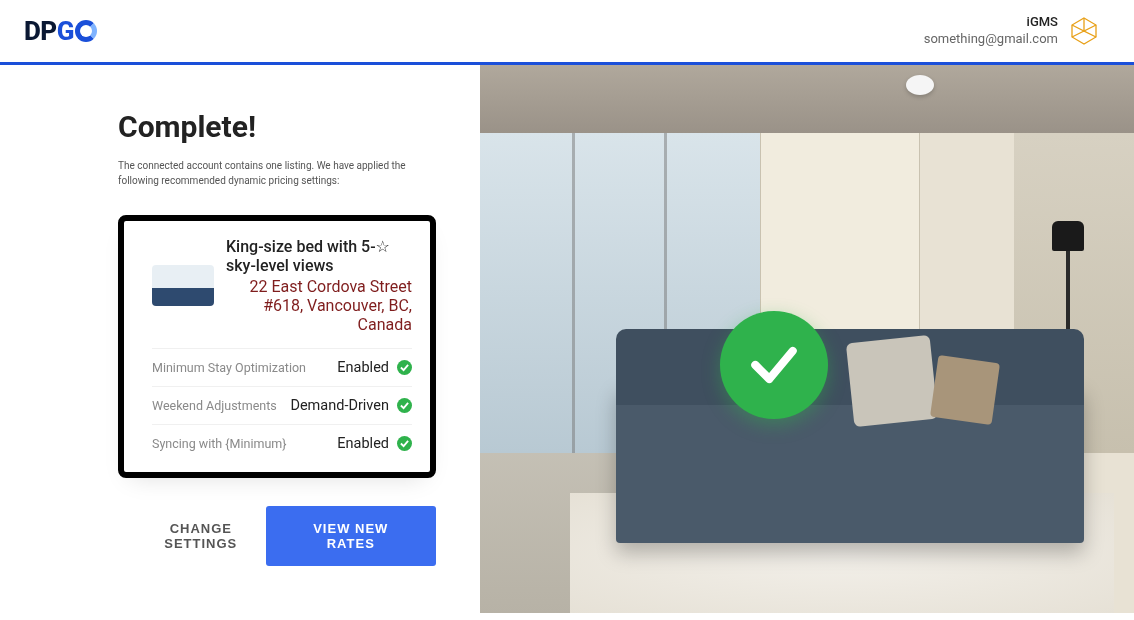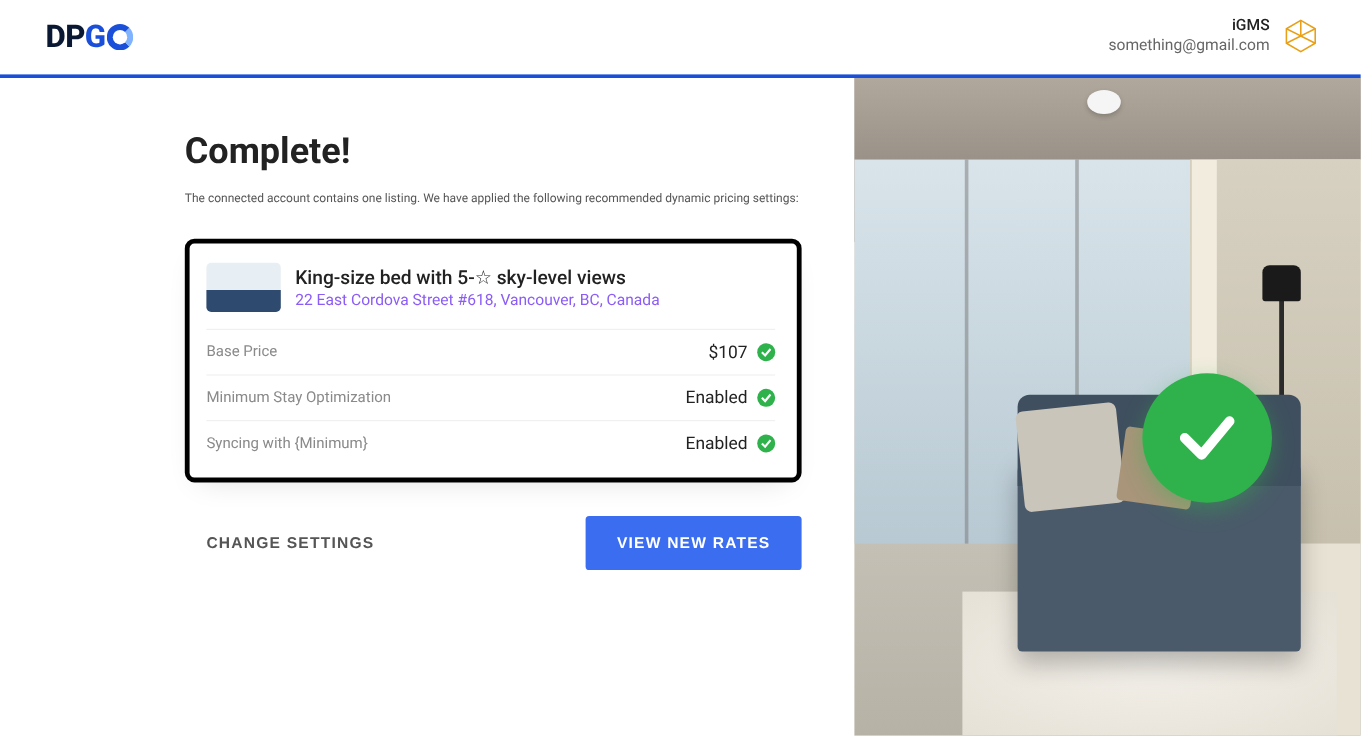--- a/index.html
+++ b/index.html
@@ -1,39 +1,39 @@
 <!DOCTYPE html>
 <html><head>
   <meta charset="utf-8">
   <style>
     * { box-sizing: border-box; margin: 0; padding: 0; }
     body { font-family: -apple-system, BlinkMacSystemFont, 'Segoe UI', Roboto, sans-serif; width: 1134px; height: 620px; overflow: hidden; background: #fff; }
     
-    .header { display: flex; justify-content: space-between; align-items: center; padding: 14px 34px 14px 38px; border-bottom: 3px solid #1a4fd9; }
+    .header { display: flex; justify-content: space-between; align-items: center; padding: 14px 34px 14px 24px; border-bottom: 3px solid #1a4fd9; }
     .logo { display: flex; align-items: center; font-size: 26px; font-weight: 800; letter-spacing: -0.5px; }
     .logo-dp { color: #0a1833; }
     .logo-g { color: #1a4fd9; }
     .logo-o { display: inline-block; width: 22px; height: 22px; border: 5px solid #1a4fd9; border-right-color: #7fb3ff; border-radius: 50%; margin-left: 1px; vertical-align: -2px; }
-    .user-block { display: flex; align-items: flex-start; gap: 10px; }
+    .user-block { display: flex; align-items: center; gap: 10px; }
     .user-text { text-align: right; font-size: 13px; color: #666; line-height: 1.3; }
     .user-name { color: #222; font-weight: 500; }
     .user-icon svg { display: block; }
 
     .main { display: flex; height: 548px; }
-    .left-pane { width: 676px; padding: 44px 44px 20px 118px; background: #fff; margin-left: 36px; }
+    .left-pane { width: 480px; padding: 44px 44px 20px 118px; background: #fff; }
     .right-pane { flex: 1; position: relative; background: linear-gradient(180deg, #a9a29a 0%, #a9a29a 25%, #d9d6cf 25%, #c9c5ba 60%, #b7b2a6 100%); overflow: hidden; }
 
     .title { font-size: 30px; font-weight: 700; color: #222; margin-bottom: 14px; }
     .subtitle { font-size: 10px; color: #555; line-height: 1.55; margin-bottom: 26px; }
 
-    .card { border: 4px solid #000000; border-radius: 8px; padding: 16px 18px 10px 14px; box-shadow: 0 10px 24px -12px rgba(0,0,0,0.15); }
+    .card { border: 6px solid #000000; border-radius: 8px; padding: 16px 18px 10px 28px; box-shadow: 0 10px 24px -12px rgba(0,0,0,0.15); }
     .card-header { display: flex; gap: 12px; align-items: center; padding-bottom: 14px; }
     .thumb { width: 62px; height: 41px; border-radius: 4px; background: linear-gradient(180deg, #e8eff4 0%, #e8eff4 55%, #2e4a6f 55%, #2e4a6f 100%); flex-shrink: 0; }
     .listing-title { font-size: 16px; font-weight: 500; color: #222; }
-    .listing-addr { font-size: 13px; color: #8b5cf6; margin-top: 2px; }
+    .listing-addr { font-size: 16px; color: #7f1d1d; margin-top: 2px; text-align: right; }
 
     .row { display: flex; justify-content: space-between; align-items: center; border-top: 1px solid #f0f0f0; padding: 10px 0; }
     .row-label { font-size: 12.5px; color: #8a8a8a; }
     .row-val-wrap { display: flex; align-items: center; gap: 8px; }
     .row-val { font-size: 14.5px; color: #222; }
     .check { width: 15px; height: 15px; border-radius: 50%; background: #2fb24c; display: inline-flex; align-items: center; justify-content: center; flex-shrink: 0; }
     .check svg { width: 9px; height: 9px; }
 
     .actions { display: flex; justify-content: space-between; margin-top: 28px; padding-left: 18px; }
     .btn-secondary { background: none; border: none; font-size: 13px; font-weight: 600; letter-spacing: 1px; color: #555; cursor: pointer; }
@@ -94,34 +94,34 @@
     <div class="card">
       <div class="card-header">
         <div class="thumb"></div>
         <div>
           <div class="listing-title">King-size bed with 5-☆ sky-level views</div>
           <div class="listing-addr">22 East Cordova Street #618, Vancouver, BC, Canada</div>
         </div>
       </div>
 
       <div class="row">
-        <span class="row-label">Base Price</span>
+        <span class="row-label">Minimum Stay Optimization</span>
         <span class="row-val-wrap">
-          <span class="row-val">$107</span>
+          <span class="row-val">Enabled</span>
           <span class="check">
               <svg viewBox="0 0 10 10">
                 <path d="M1 5 L4 8 L9 2" stroke="#fff" stroke-width="2" fill="none"></path>
               </svg>
             </span>
         </span>
       </div>
       <div class="row">
-        <span class="row-label">Minimum Stay Optimization</span>
+        <span class="row-label">Weekend Adjustments</span>
         <span class="row-val-wrap">
-          <span class="row-val">Enabled</span>
+          <span class="row-val">Demand-Driven</span>
           <span class="check">
               <svg viewBox="0 0 10 10">
                 <path d="M1 5 L4 8 L9 2" stroke="#fff" stroke-width="2" fill="none"></path>
               </svg>
             </span>
         </span>
       </div>
       <div class="row">
         <span class="row-label">Syncing with {Minimum}</span>
         <span class="row-val-wrap">

